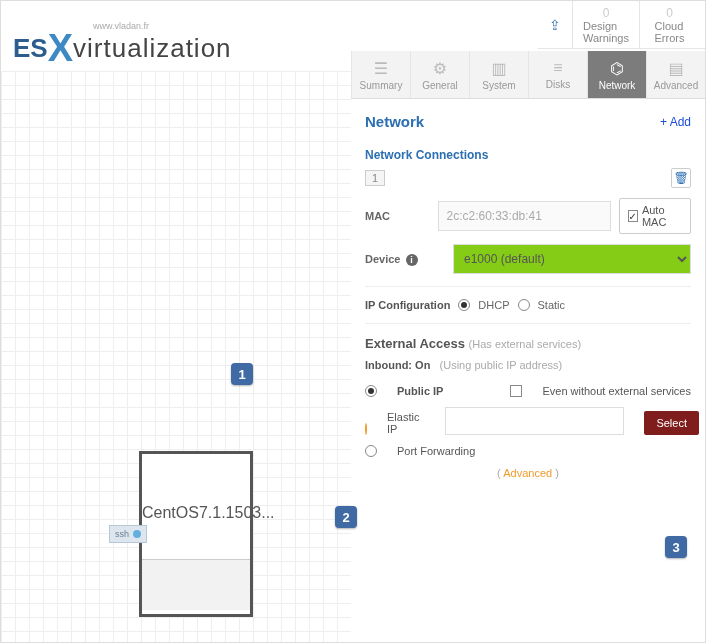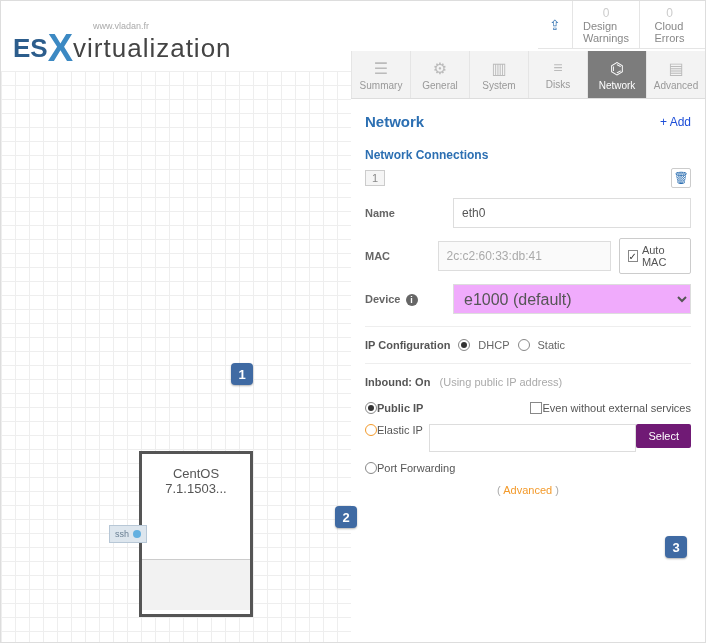--- a/index.html
+++ b/index.html
@@ -9,21 +9,21 @@
 .topbar .tb-item .count{font-size:12px;color:#ccc}
 .topbar .tb-pub{display:flex;align-items:center;border:1px solid #e5e5e5;padding:0 12px;font-size:11px;color:#555;font-weight:bold;margin:6px 0 6px 6px;border-radius:2px;}
 .topbar .tb-ico{display:flex;align-items:center;justify-content:center;width:34px;color:#3c78b4;font-size:14px;margin:6px 0;}
 .logo { position:absolute; top:26px; left:12px; font-size:26px; font-weight:bold; letter-spacing:0px; }
 .logo .es{color:#2c5d8c}.logo .x{color:#3c89c3;font-size:38px;vertical-align:-4px;font-weight:bold}.logo .rest{color:#444;font-weight:normal;letter-spacing:1px}
 .logo .sub{position:absolute;top:-6px;left:80px;font-size:9px;color:#aaa;font-weight:normal;letter-spacing:0}
 .canvas { position:absolute; top:70px; left:0; width:350px; bottom:0;
   background-image: linear-gradient(#eee 1px, transparent 1px), linear-gradient(90deg, #eee 1px, transparent 1px);
   background-size: 14px 14px; }
 .vm-node { position:absolute; left:138px; top:380px; width:114px; height:166px; border:3px solid #555; background:#fff;}
-.vm-node .inner{height:106px;display:flex;flex-direction:column;align-items:center;justify-content:flex-start;padding-top:12px;border-bottom:1px solid #ccc;text-align:center;font-size:13px;color:#555}
+.vm-node .inner{height:106px;display:flex;flex-direction:row;align-items:center;justify-content:flex-start;padding-top:12px;border-bottom:1px solid #ccc;text-align:center;font-size:16px;color:#555}
 .vm-node .footer{height:50px;background:#f2f2f2;}
 .ssh-badge{position:absolute;left:108px;top:454px;background:#dde6ee;border:1px solid #b7c7d6;font-size:9px;color:#6b8094;padding:3px 5px;display:flex;align-items:center;gap:4px}
 .ssh-badge .dot{width:8px;height:8px;border-radius:50%;background:#63b0e0}
 .step{position:absolute;width:22px;height:22px;background:#3f6aa3;color:#fff;border-radius:4px;display:flex;align-items:center;justify-content:center;font-weight:bold;font-size:13px;box-shadow:0 1px 2px rgba(0,0,0,.3)}
 .step.s1{left:230px;top:362px}.step.s2{left:334px;top:505px}.step.s3{left:664px;top:535px}
 .tabs{position:absolute;top:50px;left:350px;right:0;height:48px;display:flex;background:#f3f3f3;border-bottom:1px solid #ddd}
 .tab{flex:1;display:flex;flex-direction:column;align-items:center;justify-content:center;font-size:10px;color:#999;border-left:1px solid #e5e5e5;gap:2px}
 .tab .ic{font-size:16px;color:#bbb}
 .tab.active{background:#7c7c7c;color:#fff}.tab.active .ic{color:#fff}
 .panel{position:absolute;top:98px;left:350px;right:0;bottom:0;padding:14px 14px 14px 14px;overflow:hidden}
@@ -33,35 +33,35 @@
 .sect-title{color:#2c6fb2;font-size:12px;font-weight:bold;margin-bottom:6px}
 .conn-tab{display:flex;align-items:center;gap:6px;margin-bottom:8px}
 .conn-tab .num{border:1px solid #ccc;background:#f5f5f5;padding:1px 6px;font-size:11px;color:#888}
 .conn-tab .trash{margin-left:auto;border:1px solid #ccc;width:20px;height:20px;display:flex;align-items:center;justify-content:center;color:#2c6fb2;border-radius:2px;font-size:12px}
 .row{display:flex;align-items:center;margin:10px 0}
 .row .lbl{width:88px;font-size:11px;color:#666;font-weight:bold}
 .row input[type=text]{flex:1;height:30px;border:1px solid #ddd;padding:0 8px;font-size:12px;color:#555}
 .row input[disabled]{color:#aaa}
 .row .chk{display:flex;align-items:center;gap:4px;margin-left:8px;font-size:11px;color:#555;border:1px solid #ccc;padding:5px 8px;border-radius:2px}
 .row .chk .box{width:12px;height:12px;border:1px solid #888;display:inline-flex;align-items:center;justify-content:center;font-size:10px;color:#333}
-.row select{flex:1;height:30px;border:1px solid #ddd;padding:0 6px;font-size:16px;color:#555;background:#f0abfc}
+.row select{flex:1;height:30px;border:1px solid #ddd;padding:0 6px;font-size:12px;color:#555;background:#84cc16}
 .info{width:12px;height:12px;border-radius:50%;background:#666;color:#fff;font-size:9px;display:inline-flex;align-items:center;justify-content:center;margin-left:2px}
 hr.sep{border:none;border-top:1px solid #eee;margin:12px 0}
 .radio-line{display:flex;align-items:center;gap:8px;font-size:11px;color:#666;margin:4px 0}
 .radio{width:12px;height:12px;border:1px solid #888;border-radius:50%;display:inline-flex;align-items:center;justify-content:center}
 .radio.sel::after{content:"";width:6px;height:6px;background:#333;border-radius:50%}
 .subtle{color:#aaa;font-size:11px}
 .bold{font-weight:bold;color:#555}
 .ext-row{font-size:11px;color:#666;margin:6px 0}
 .ext-row .on{font-weight:bold;color:#555}
 .choice-block{margin-top:14px}
-.choice{display:flex;align-items:flex-start;gap:0;font-size:11px;color:#555;margin:10px 0}
+.choice{display:flex;align-items:flex-end;gap:20px;font-size:11px;color:#555;margin:10px 0}
 .choice input[type=text]{flex:1;height:28px;border:1px solid #ddd;margin-left:6px}
 .choice .chkbox{width:12px;height:12px;border:1px solid #888;margin-left:auto}
-.btn-select{background:#701a75;color:#fff;border:none;padding:6px 12px;font-size:11px;border-radius:2px}
+.btn-select{background:#7f1d1d;color:#fff;border:none;padding:6px 12px;font-size:11px;border-radius:2px}
 .advanced{text-align:center;font-size:11px;color:#f39a2b;margin-top:4px}
 .advanced .par{color:#aaa}
 </style>
 </head>
 <body>
 
 <div class="logo">
   <span class="sub">www.vladan.fr</span>
   <span class="es">ES</span><span class="x">X</span><span class="rest">virtualization</span>
 </div>
@@ -125,24 +125,20 @@
     <span class="add">+ Add</span>
   </div>
 
   <div class="sect-title">Network Connections</div>
   <div class="conn-tab">
     <span class="num">1</span>
     <span class="trash">🗑</span>
   </div>
 
   <div class="row">
-    <span class="lbl">Name</span>
-    <input type="text" value="eth0" style="">
-  </div>
-  <div class="row">
     <span class="lbl">MAC</span>
     <input type="text" disabled="" value="2c:c2:60:33:db:41" style="">
     <label class="chk">
         <span class="box">✓</span>
         <span>Auto MAC</span>
       </label>
   </div>
   <div class="row">
     <span class="lbl"><span>Device</span> <span class="info">i</span></span>
     <select><option>e1000 (default)</option></select>
@@ -153,20 +149,24 @@
   <div class="radio-line">
     <span class="bold">IP Configuration</span>
     <span class="radio sel"></span>
       <span>DHCP</span>
     <span class="radio"></span>
       <span>Static</span>
   </div>
 
   <hr class="sep">
 
+  <div style="margin-bottom:8px">
+    <span class="bold">External Access</span>
+    <span class="subtle">(Has external services)</span>
+  </div>
   <div class="ext-row"><span class="on">Inbound:</span> <span class="on">On</span> &nbsp;&nbsp;<span class="subtle">(Using public IP address)</span></div>
 
   <div class="choice-block">
     <div class="choice">
       <span class="radio sel"></span>
       <span class="bold">Public IP</span>
       <span class="chkbox"></span>
       <span>Even without external services</span>
     </div>
     <div class="choice">

